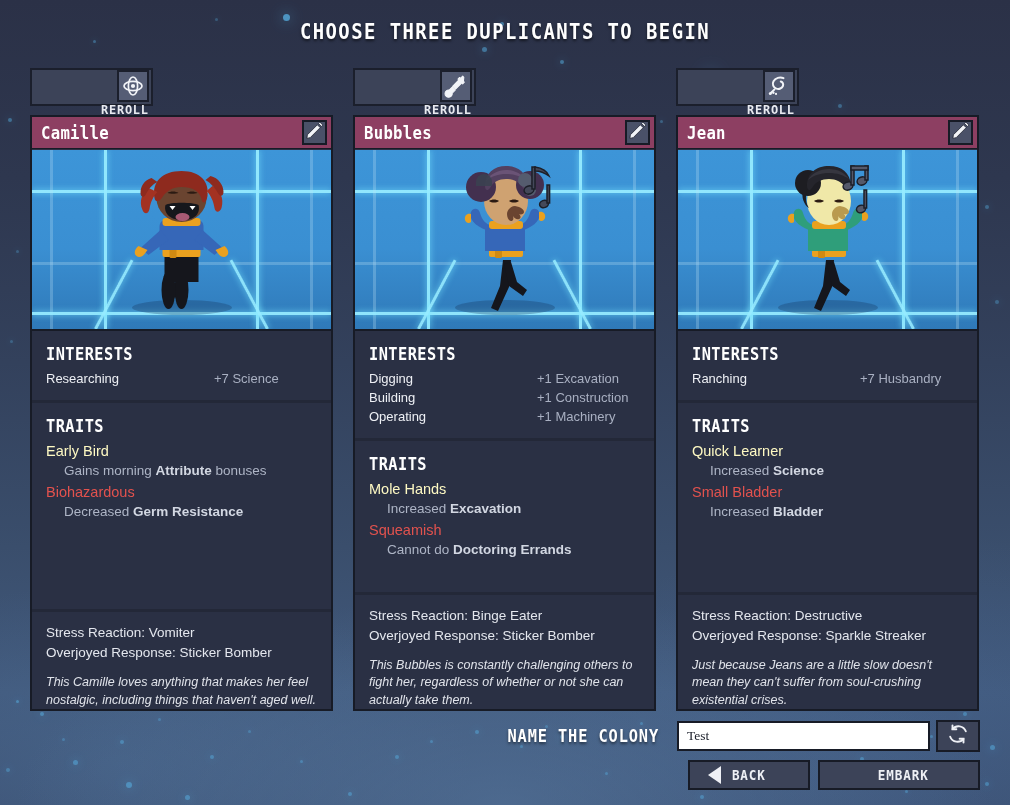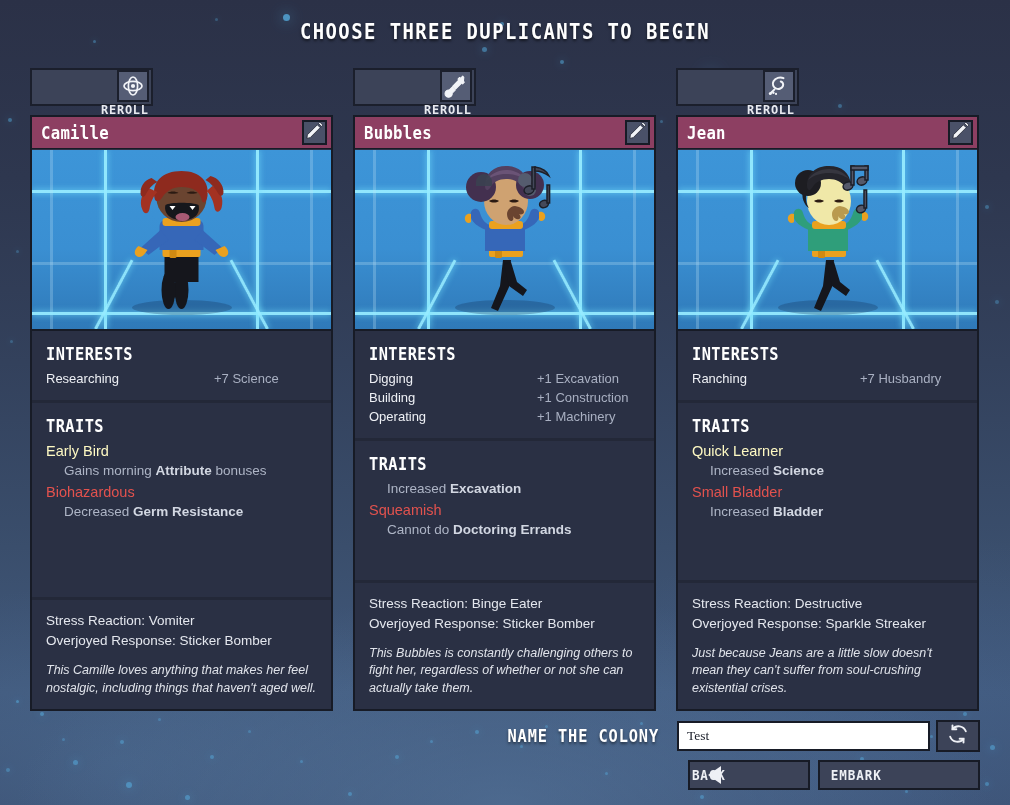--- a/index.html
+++ b/index.html
@@ -180,21 +180,21 @@
   .trait-name.good { color: #fef9c3; }
   .trait-name.bad  { color: #e2524e; }
   .trait-desc {
     font-size: 13.5px; line-height: 19px;
     color: #aeb5c6;
     padding-left: 18px;
   }
   .trait-desc b { color: #d2d7e2; font-weight: bold; }
 
   .bio {
-    padding: 11px 14px 12px 14px;
+    padding: 11px 14px 0 14px;
     flex: 0 0 auto;
   }
   .bio-line {
     font-size: 13.5px; line-height: 20px;
     color: #e4e7ee;
   }
   .bio-text {
     margin-top: 11px;
     font-size: 12.5px; line-height: 17.5px;
     font-style: italic;
@@ -241,21 +241,21 @@
   }
 
   .btn-row {
     position: absolute; right: 30px; top: 50px;
     display: flex; gap: 8px;
   }
   .big-btn {
     height: 30px;
     background: #3c4358;
     border: 2px solid #171b26;
-    display: flex; align-items: center; 
+    display: flex; align-items: center; justify-content: center;
     cursor: pointer;
     position: relative;
   }
   .big-btn .lbl {
     font-family: "DejaVu Sans Mono", monospace;
     font-weight: bold;
     font-size: 14px;
     letter-spacing: 1px;
     color: #eef0f5;
     transform: scaleX(0.90);
@@ -499,20 +499,21 @@
       <div class="interest-row">
         <span class="interest-name">Operating</span>
         <span class="interest-bonus">+1 Machinery</span>
       </div>
         </div>
 
         <div class="traits">
           <div class="sec-title">TRAITS</div>
 
       <div class="trait">
+        <div class="trait-name good">Mole Hands</div>
         <div class="trait-desc"><span>Increased </span><b>Excavation</b><span></span></div>
       </div>
       <div class="trait">
         <div class="trait-name bad">Squeamish</div>
         <div class="trait-desc"><span>Cannot do </span><b>Doctoring Errands</b><span></span></div>
       </div>
         </div>
 
         <div class="bio">
           <div class="bio-line">Stress Reaction: Binge Eater</div>

